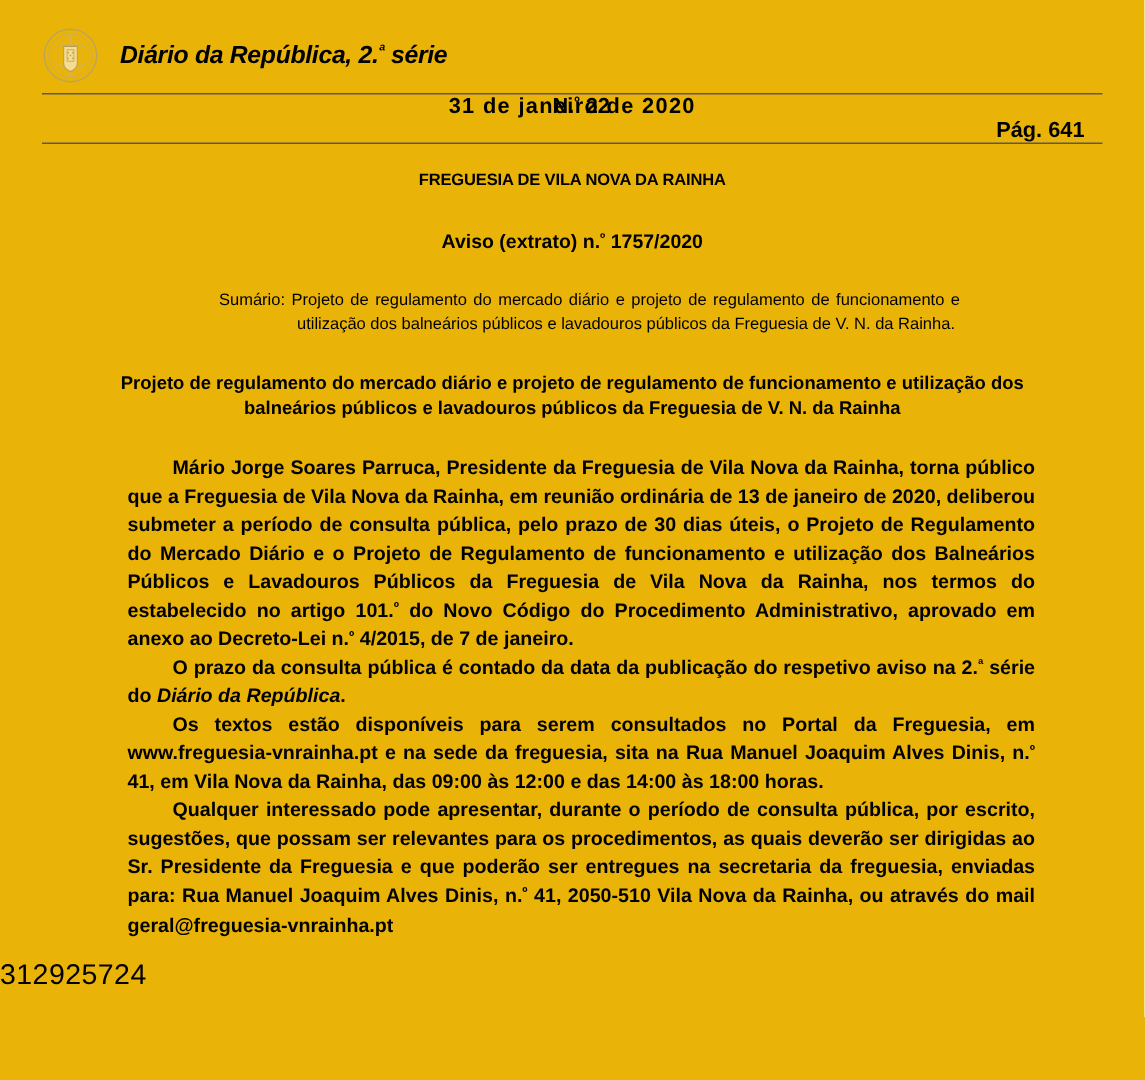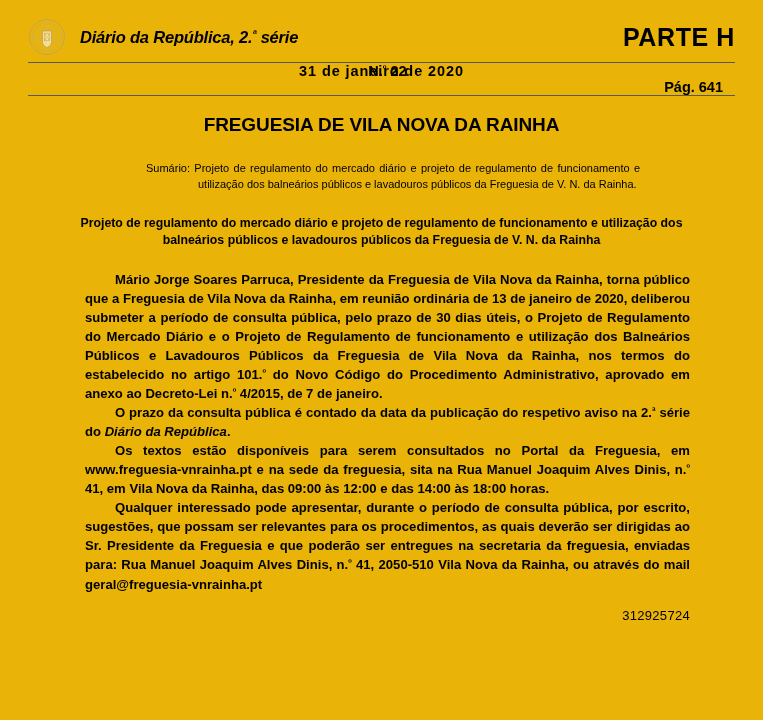--- a/index.html
+++ b/index.html
@@ -109,21 +109,21 @@
   
   .content {
     position: absolute;
     left: 0;
     top: 108px;
     width: 763px;
   }
 
   .entity-title {
     text-align: center;
-    font-size: 19px;
+    font-size: 11px;
     font-weight: bold;
     letter-spacing: -0.1px;
     margin: 6px 0 0 0;
   }
 
   .notice-title {
     text-align: center;
     font-size: 13px;
     font-weight: bold;
     margin: 27px 0 0 0;
@@ -175,22 +175,22 @@
     font-size: 13.1px;
     line-height: 1.455;
     text-indent: 30px;
     text-align: left;
   }
   .signature em { font-style: italic; }
 
   .doc-number {
     margin: 14px 0 0 0;
     padding: 0 73px 0 0;
-    text-align: right;
-    font-size: 13px;
+    text-align: left;
+    font-size: 19px;
     letter-spacing: 0.3px;
   }
 </style>
 </head>
 <body>
 
 <div class="page">
 
   <div class="masthead">
     <span class="emblem">
@@ -204,37 +204,37 @@
         <path d="M38 34 h24 v30 q0 9 -12 14 q-12 -5 -12 -14 z" fill="#ffffff" stroke="#8f8f8f" stroke-width="2"></path>
         <rect x="44" y="40" width="12" height="20" fill="none" stroke="#9a9a9a" stroke-width="1.4"></rect>
         <circle cx="46" cy="45" r="1.5" fill="#9a9a9a"></circle>
         <circle cx="54" cy="45" r="1.5" fill="#9a9a9a"></circle>
         <circle cx="46" cy="55" r="1.5" fill="#9a9a9a"></circle>
         <circle cx="54" cy="55" r="1.5" fill="#9a9a9a"></circle>
         <circle cx="50" cy="50" r="1.5" fill="#9a9a9a"></circle>
       </svg>
     </span>
     <span class="masthead-title"><span>Diário da República, 2.</span><span class="ord">ª</span><span> série</span></span>
-    <span class="part-label">PARTE H</span>
   </div>
 
   <div class="rule rule-top"></div>
 
   <div class="infobar">
     <span class="issue-no"><span>N.</span><span class="ord">º</span><span> 22</span></span>
     <span class="issue-date">31 de janeiro de 2020</span>
     <span class="page-no">Pág. 641</span>
   </div>
 
   <div class="rule rule-bottom"></div>
 
   <div class="content">
 
     <div class="entity-title">FREGUESIA DE VILA NOVA DA RAINHA</div>
 
+    <div class="notice-title"><span>Aviso (extrato) n.</span><span class="ord">º</span><span> 1757/2020</span></div>
 
     <div class="sumario">
       <div class="sumario-inner">
         <span class="sumario-label">Sumário:</span>
         <span>Projeto de regulamento do mercado diário e projeto de regulamento de funcionamento e utilização dos balneários públicos e lavadouros públicos da Freguesia de V. N. da Rainha.</span>
       </div>
     </div>
 
     <div class="section-heading">Projeto de regulamento do mercado diário e projeto de regulamento de funcionamento e utilização dos balneários públicos e lavadouros públicos da Freguesia de V. N. da Rainha</div>
 

